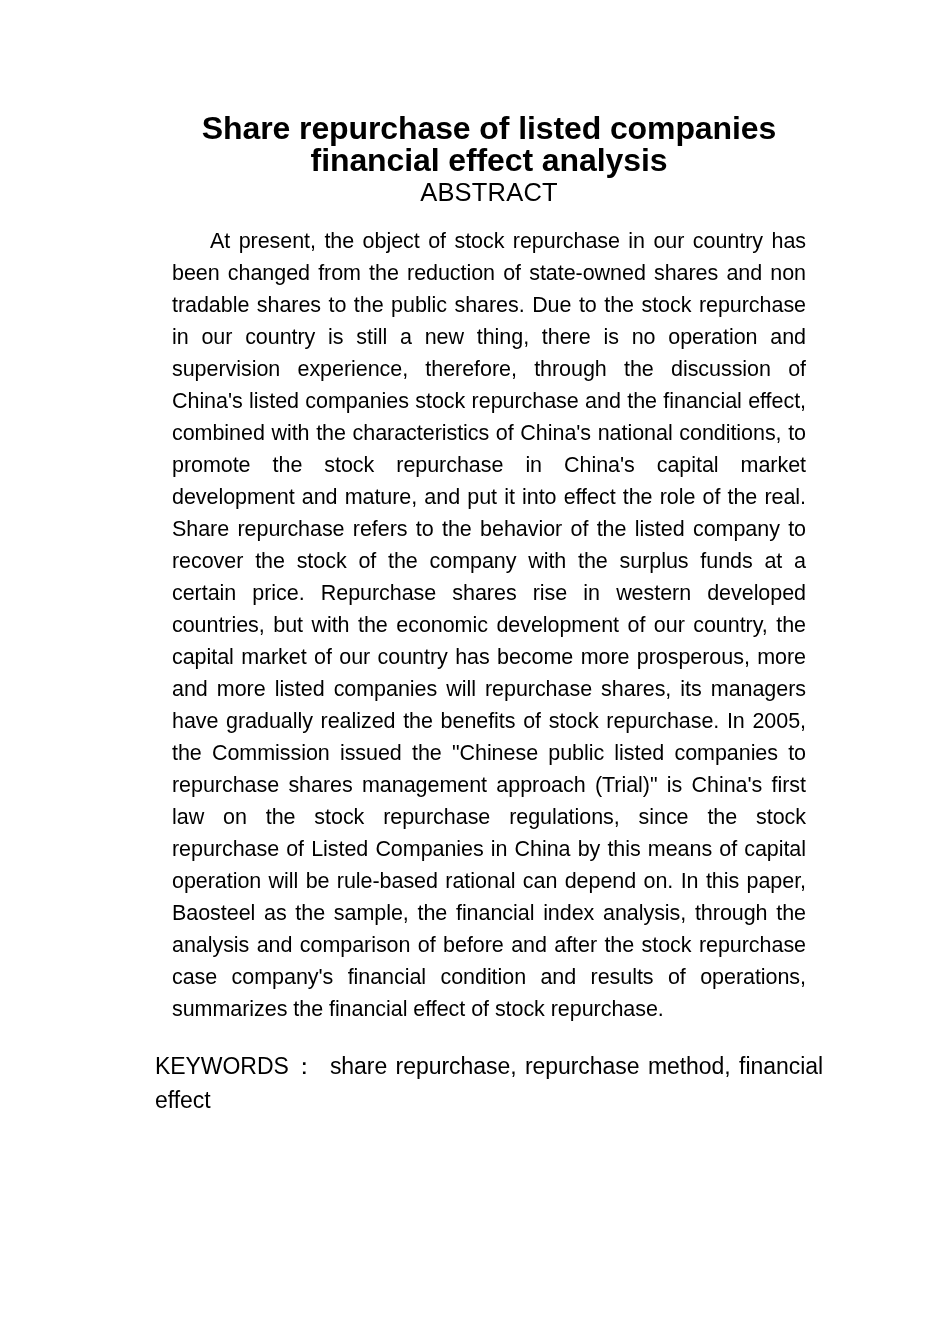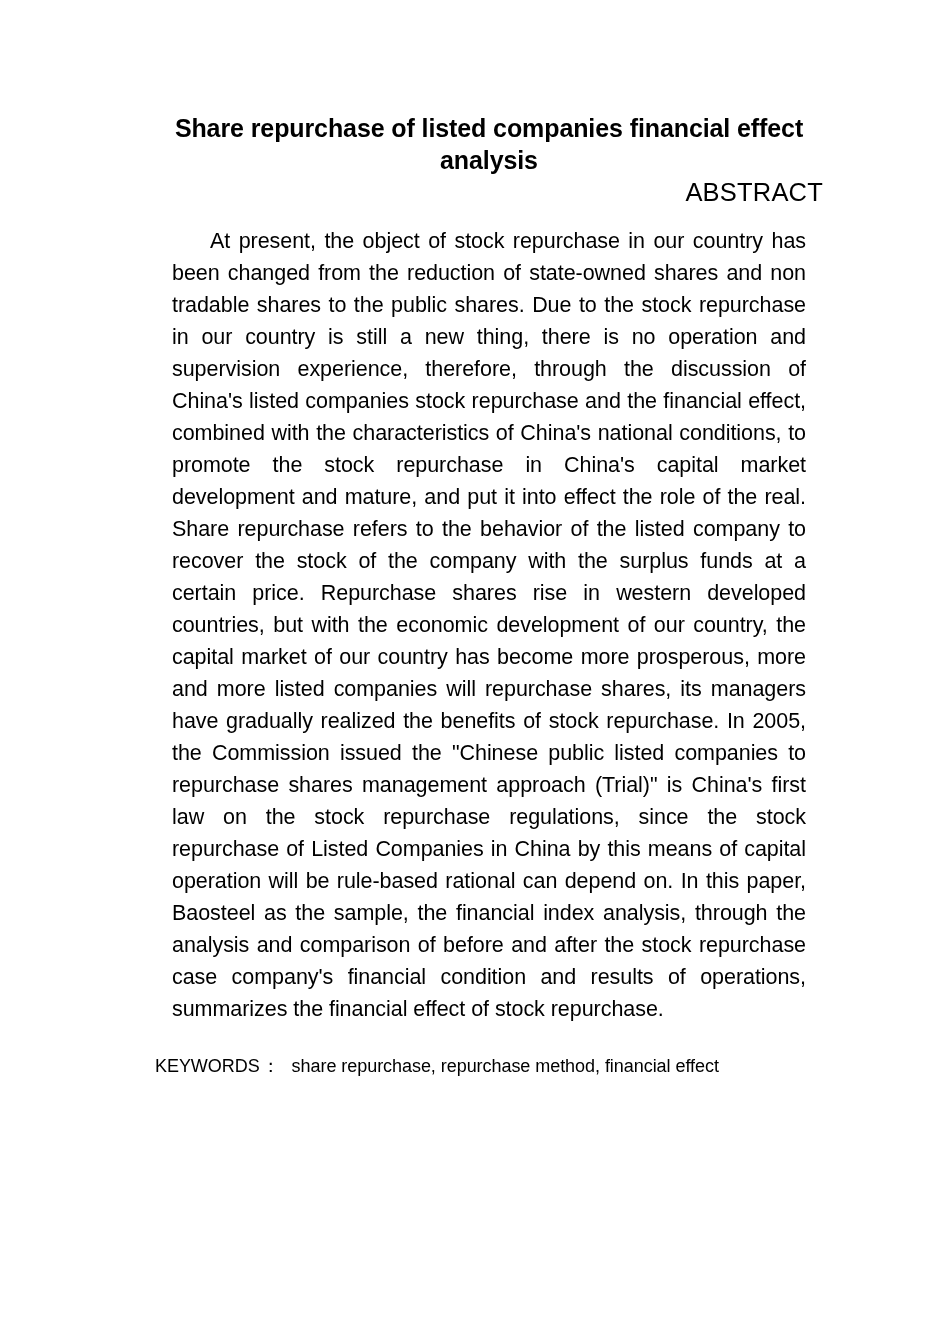--- a/index.html
+++ b/index.html
@@ -26,53 +26,53 @@
 
   .content {
     position: absolute;
     left: 155px;
     top: 112px;
     width: 668px;
   }
 
   
   .doc-title {
-    font-size: 25px;
+    font-size: 32px;
     font-weight: bold;
     text-align: center;
     line-height: 32px;
     margin: 0;
     letter-spacing: -0.1px;
   }
 
   .abstract-heading {
     font-size: 25.5px;
     font-weight: normal;
-    text-align: right;
+    text-align: center;
     line-height: 32px;
     margin: 0;
     letter-spacing: 0.2px;
   }
 
   
   .body-par {
     font-size: 21.5px;
     line-height: 32px;
     text-align: justify;
     text-justify: inter-word;
     margin: 17px;
     letter-spacing: -0.05px;
   }
 
   .body-par.indent-first {
     text-indent: 38px;
   }
 
   .keywords-par {
-    font-size: 18px;
+    font-size: 23px;
     line-height: 34px;
     text-align: justify;
     text-justify: inter-word;
     margin: 24px 0 0 0;
     letter-spacing: -0.05px;
   }
 
   .kw-label { white-space: nowrap; }
   .kw-colon { padding: 0 2px; }
   .kw-gap { display: inline-block; width: 10px; }

